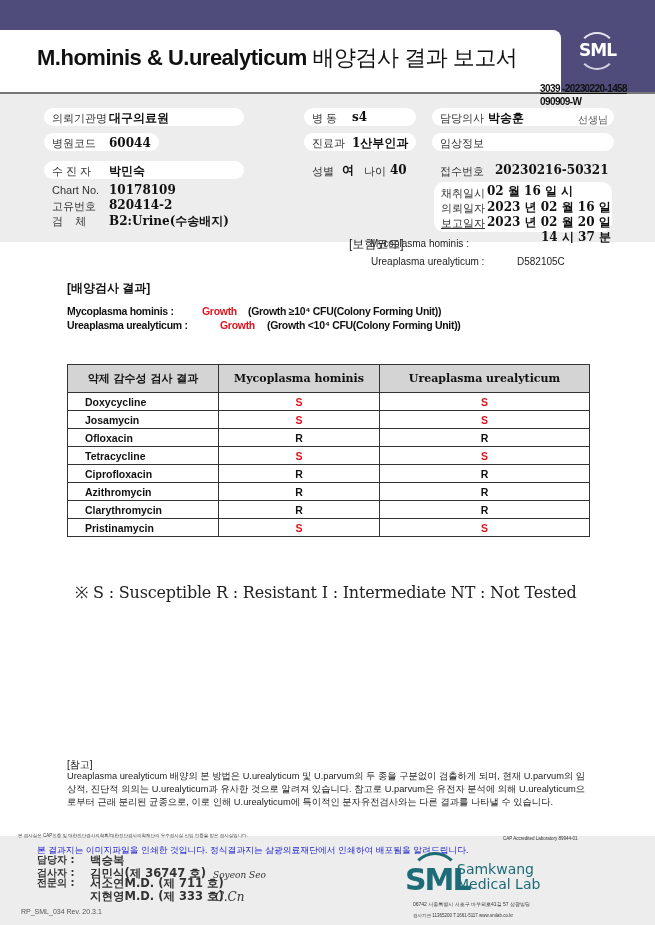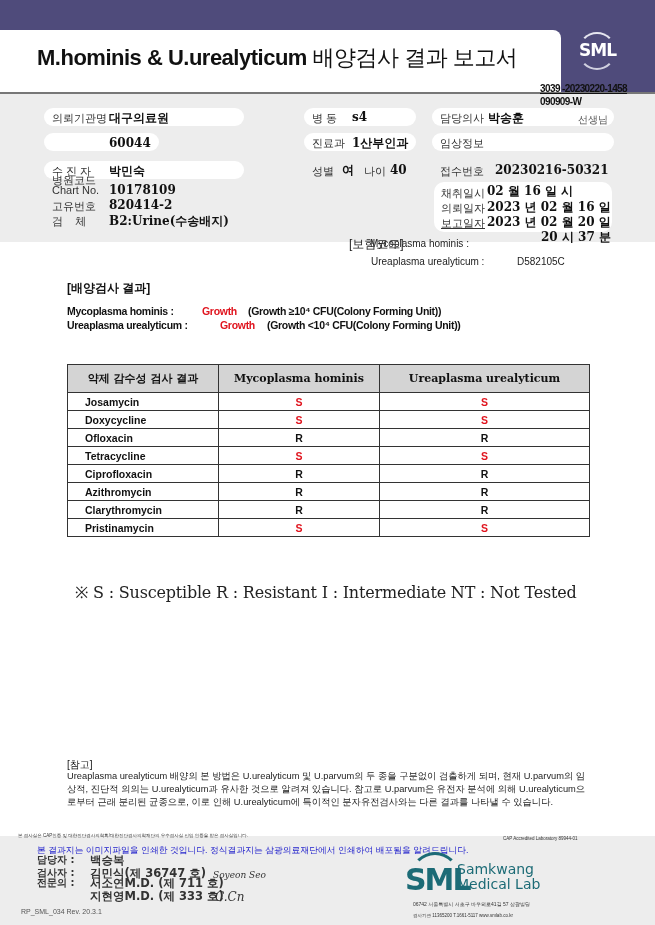--- a/index.html
+++ b/index.html
@@ -80,21 +80,21 @@
   <div style="text-decoration: underline;">3039 -20230220-1458</div>
   <div>090909-W</div>
 </div>
 
 <div class="pill" style="left:44px; top:108px; width:200px;"></div>
 <div class="pill" style="left:44px; top:133px; width:115px;"></div>
 <div class="pill" style="left:44px; top:161px; width:200px;"></div>
 
 <span class="lbl" style="left:52px; top:111px;">의뢰기관명</span>
 <span class="val" style="left:109px; top:110px;">대구의료원</span>
-<span class="lbl" style="left:52px; top:136px;margin-top:37px;">병원코드</span>
+<span class="lbl" style="left:52px; top:136px;">병원코드</span>
 <span class="val" style="left:109px; top:136px;">60044</span>
 <span class="lbl" style="left:52px; top:164px;">수 진 자</span>
 <span class="val" style="left:109px; top:163px;">박민숙</span>
 <span class="lbl" style="left:52px; top:184px;">Chart No.</span>
 <span class="val" style="left:109px; top:183px;">10178109</span>
 <span class="lbl" style="left:52px; top:199px;">고유번호</span>
 <span class="val" style="left:109px; top:198px;">820414-2</span>
 <span class="lbl" style="left:52px; top:214px; white-space:pre;">검    체</span>
 <span class="val" style="left:109px; top:213px;">B2:Urine(수송배지)</span>
 
@@ -120,21 +120,21 @@
 <span class="val" style="left:488px; top:135px;"></span>
 <span class="lbl" style="left:440px; top:164px;">접수번호</span>
 <span class="val" style="left:495px; top:163px;">20230216-50321</span>
 
 <span class="lbl" style="left:441px; top:186px;">채취일시</span>
 <span class="val" style="left:487px; top:183px;">02 월 16 일 시</span>
 <span class="lbl" style="left:441px; top:201px;">의뢰일자</span>
 <span class="val" style="left:487px; top:199px;">2023 년 02 월 16 일</span>
 <span class="lbl" style="left:441px; top:216px; text-decoration: underline;">보고일자</span>
 <span class="val" style="left:487px; top:214px;">2023 년 02 월 20 일</span>
-<span class="val" style="left:541px; top:229px;">20 시 37 분</span>
+<span class="val" style="left:541px; top:229px;">14 시 37 분</span>
 
 <span class="ins ins-lbl" style="left:313px; top:236px;margin-left:36px;">[보험코드]</span>
 <span class="ins" style="left:370px; top:238px;">Mycoplasma hominis :</span>
 <span class="ins" style="left:517px; top:238px;"></span>
 <span class="ins" style="left:371px; top:256px;">Ureaplasma urealyticum :</span>
 <span class="ins" style="left:517px; top:256px;">D582105C</span>
 
 <div class="section-title">[배양검사 결과]</div>
 <div class="growth-row" style="top:305px; width:500px;">
   <span>Mycoplasma hominis :</span>
@@ -150,26 +150,26 @@
 <table class="sens">
   <thead>
     <tr>
       <th style="width:151px;">약제 감수성 검사 결과</th>
       <th style="width:161px;">Mycoplasma hominis</th>
       <th>Ureaplasma urealyticum</th>
     </tr>
   </thead>
   <tbody id="sens-body">
   <tr>
+        <td class="drug">Doxycycline</td>
+        <td class="res S">S</td>
+        <td class="res S">S</td>
+      </tr>
+      <tr>
         <td class="drug">Josamycin</td>
-        <td class="res S">S</td>
-        <td class="res S">S</td>
-      </tr>
-      <tr>
-        <td class="drug">Doxycycline</td>
         <td class="res S">S</td>
         <td class="res S">S</td>
       </tr>
       <tr>
         <td class="drug">Ofloxacin</td>
         <td class="res R">R</td>
         <td class="res R">R</td>
       </tr>
       <tr>
         <td class="drug">Tetracycline</td>

